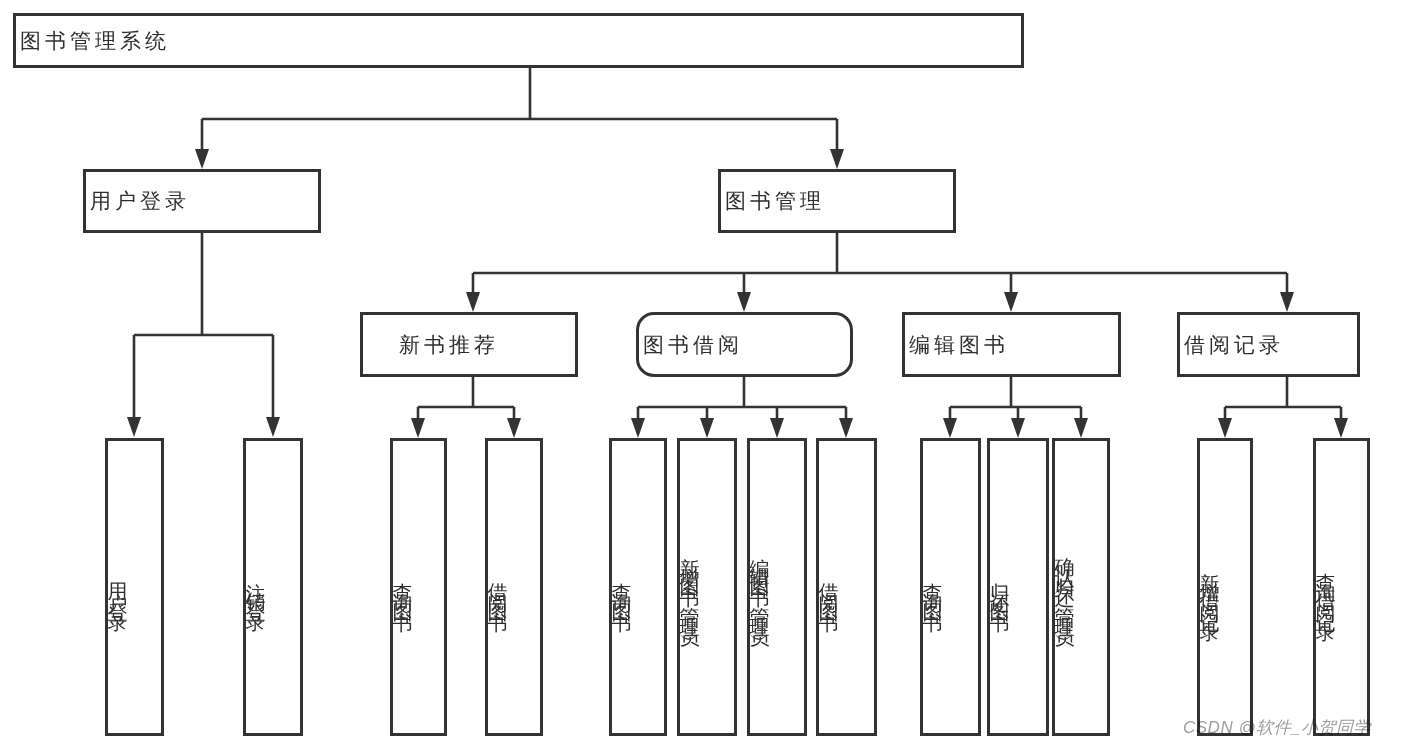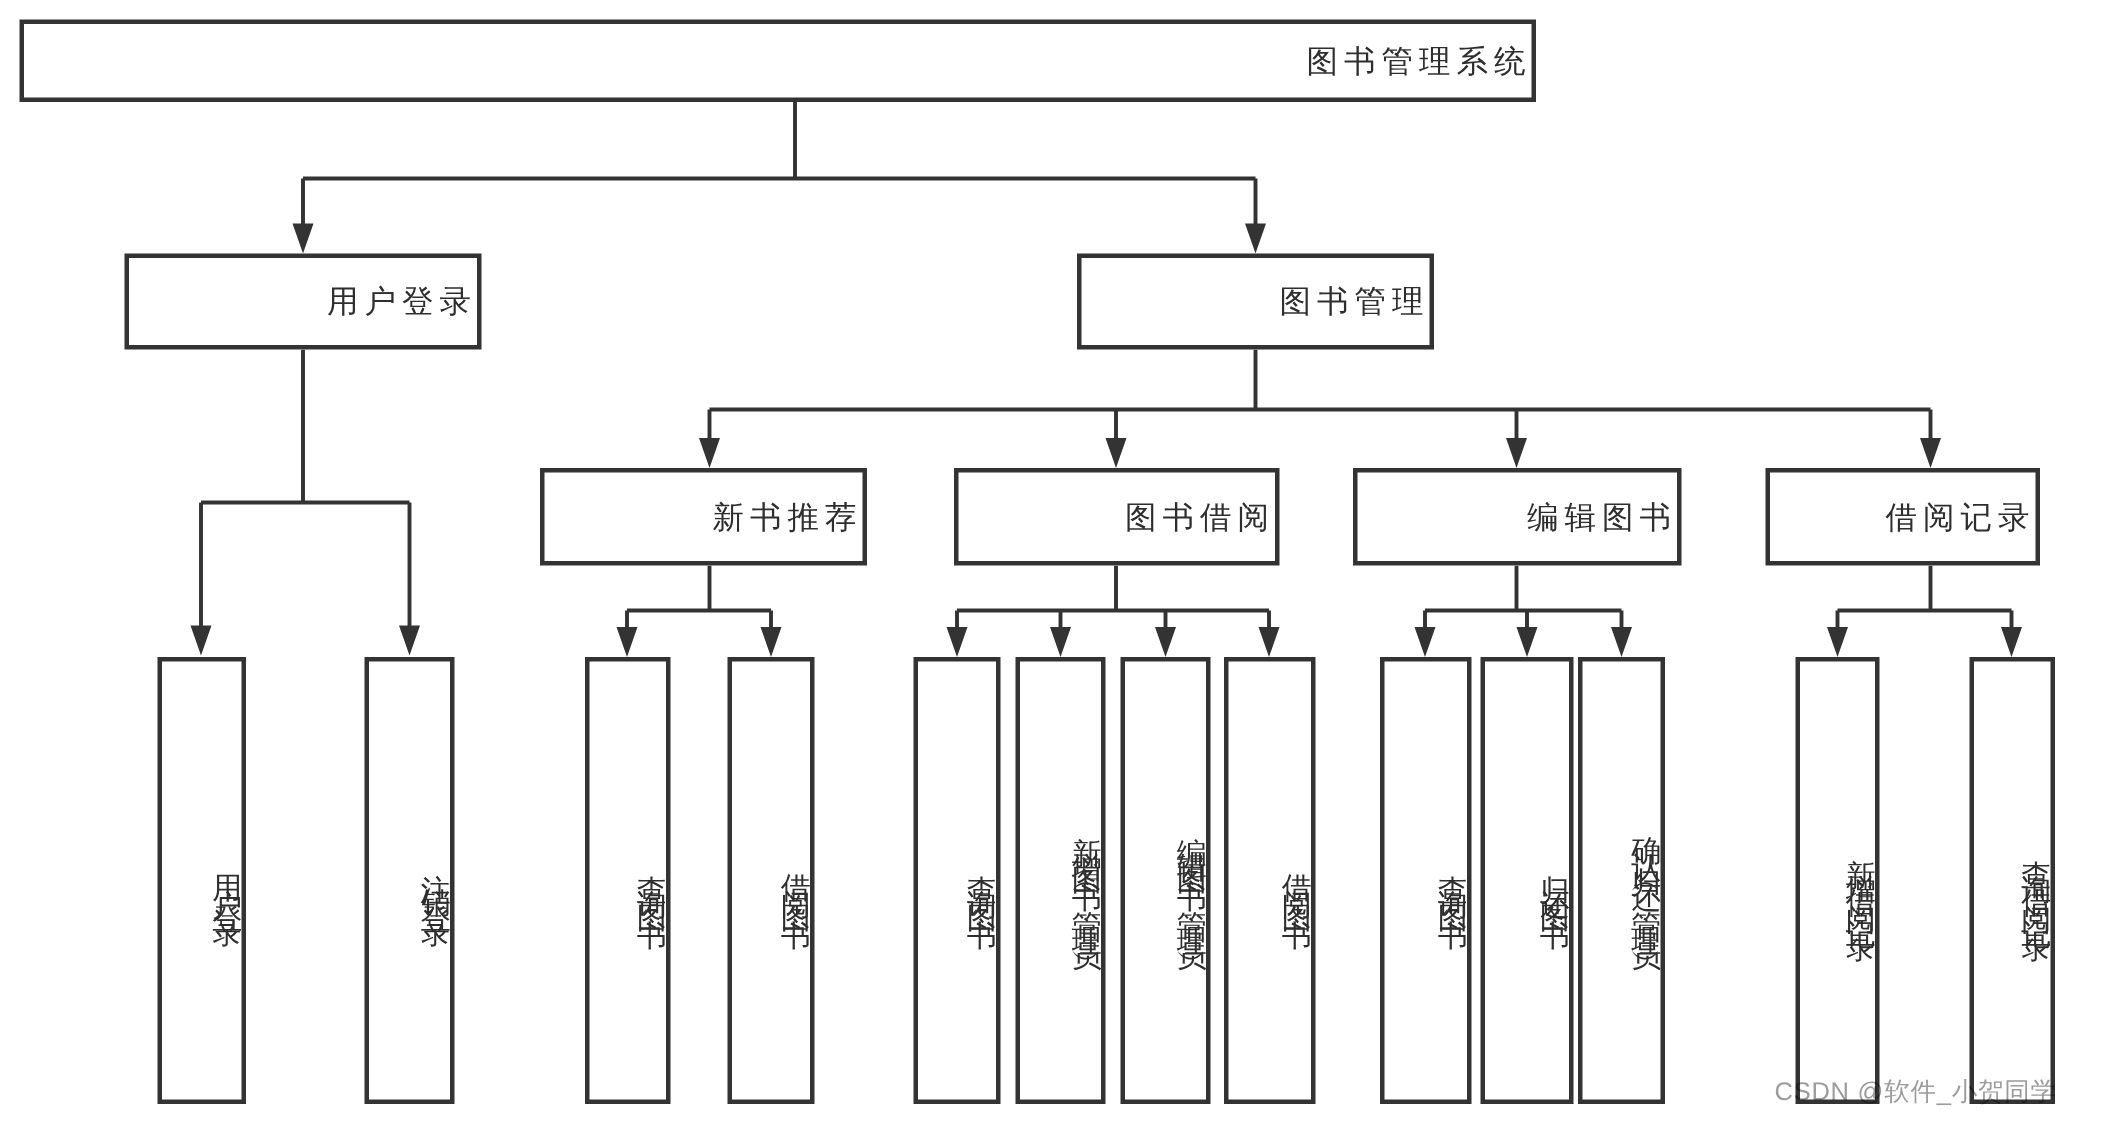--- a/index.html
+++ b/index.html
@@ -22,21 +22,21 @@
     width: 1405px;
     height: 747px;
   }
   .box {
     position: absolute;
     box-sizing: border-box;
     background: #ffffff;
     border: 3px solid #333333;
     display: flex;
     align-items: center;
-    justify-content: flex-end;
+    justify-content: flex-start;
     color: #2e2e2e;
   }
   .hbox {
     font-size: 21px;
     letter-spacing: 4px;
     text-indent: 4px;
     white-space: nowrap;
   }
   .vbox span {
     display: block;
@@ -50,20 +50,21 @@
   .watermark {
     position: absolute;
     left: 1183px;
     top: 716px;
     font-size: 17px;
     letter-spacing: 0.5px;
     color: #9c9c9c;
     mix-blend-mode: multiply;
     white-space: nowrap;
     z-index: 5;
+    font-style: italic;
   }
 </style>
 </head>
 <body>
 
 <div class="stage">
 
   <svg class="wires" viewBox="0 0 1405 747" xmlns="http://www.w3.org/2000/svg">
     <path d="M530 68 V119 M202 119 H837 M202 119 V157 M837 119 V157
          M202 233 V335 M134 335 H273 M134 335 V425 M273 335 V425
@@ -91,21 +92,21 @@
   <div class="box hbox" style="left:83px; top:169px; width:238px; height:64px;">
     <span>用户登录</span>
   </div>
   <div class="box hbox" style="left:718px; top:169px; width:238px; height:64px;">
     <span>图书管理</span>
   </div>
 
   <div class="box hbox" style="left:360px; top:312px; width:218px; height:65px;padding-left:32px;">
     <span>新书推荐</span>
   </div>
-  <div class="box hbox" style="left:636px; top:312px; width:217px; height:65px;">
+  <div class="box hbox" style="left:636px; top:312px; width:217px; height:65px;border-radius:18px;">
     <span>图书借阅</span>
   </div>
   <div class="box hbox" style="left:902px; top:312px; width:219px; height:65px;">
     <span>编辑图书</span>
   </div>
   <div class="box hbox" style="left:1177px; top:312px; width:183px; height:65px;">
     <span>借阅记录</span>
   </div>
 
   <div class="box vbox" style="left:105px; top:438px; width:59px; height:298px;">

